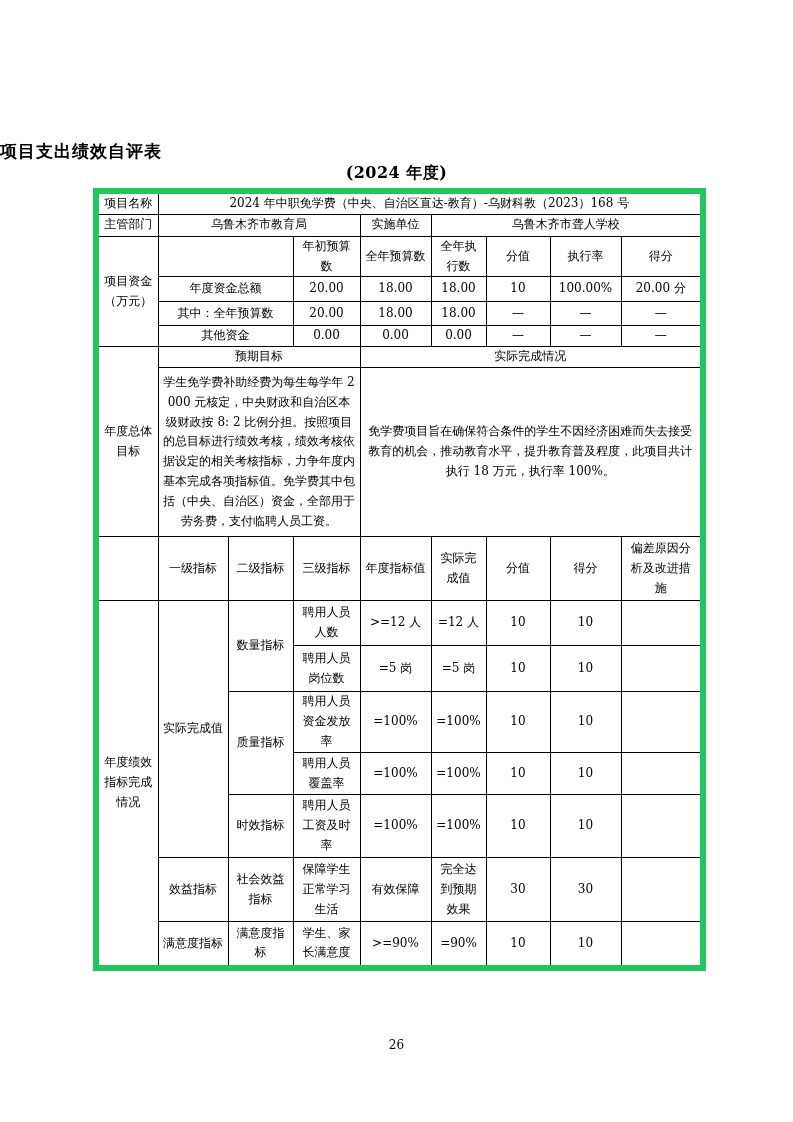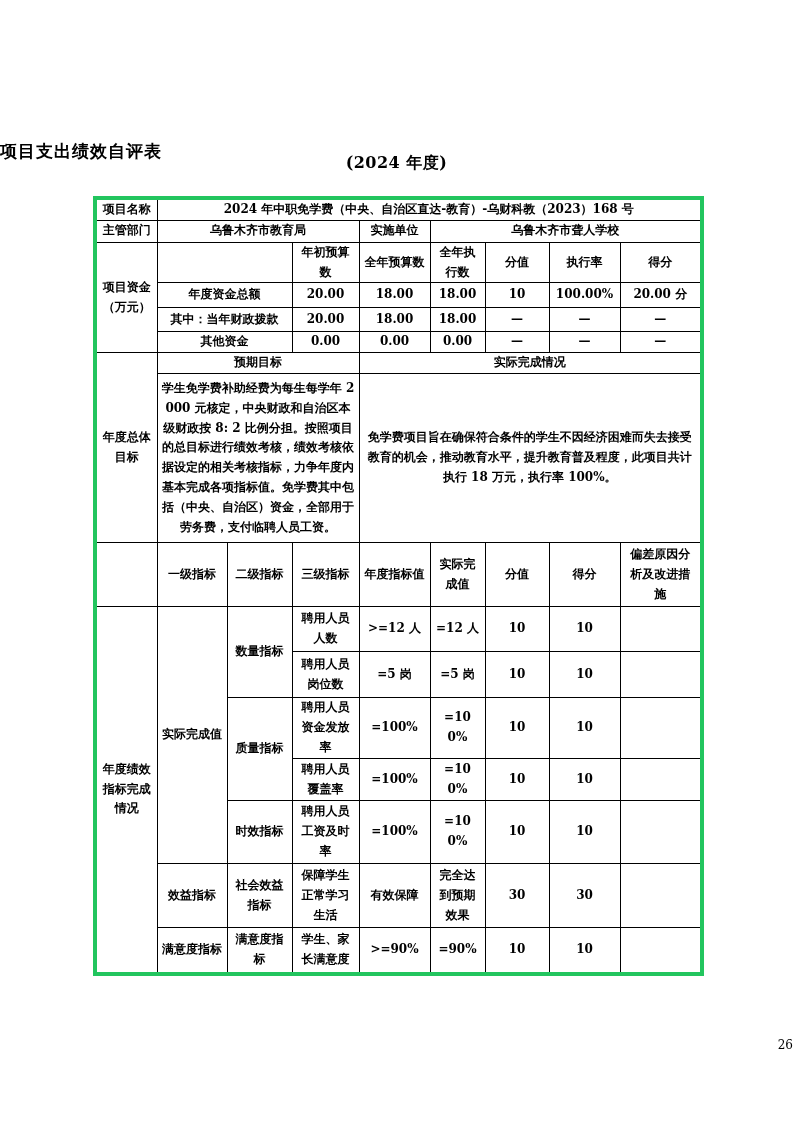--- a/index.html
+++ b/index.html
@@ -8,29 +8,28 @@
     font-family:"DejaVu Serif","Liberation Serif",serif;
     color:#000;
   }
   .page { position:relative; width:793px; height:1122px; background:#fff; overflow:hidden; }
 
   .doc-title {
     position:absolute; top:140px; left:0; width:793px;
     text-align:left; font-size:17px; font-weight:bold; letter-spacing:1px;
   }
   .doc-subtitle {
-    position:absolute; top:153px; left:0; width:793px;
+    position:absolute; top:163px; left:0; width:793px;
     text-align:center; font-size:16px; font-weight:bold; letter-spacing:0.5px;
   }
 
   table.selfeval {
-    position:absolute; left:93px; top:196px; width:607px;
+    position:absolute; left:93px; top:188px; width:607px;
     border-collapse:collapse; table-layout:fixed;
-    border:4px solid #22c55e;
-    font-weight:bold;
+    border:6px solid #22c55e;
   }
   table.selfeval td {
     border:1px solid #000;
     text-align:center; vertical-align:middle;
     font-size:12px; line-height:1.65;
     padding:0 4px; overflow:hidden;
     word-break:break-all;
   }
 
   
@@ -52,21 +51,21 @@
     text-align:justify; vertical-align:top;
     padding:5px 7px; line-height:21px;
   }
   td.goal-right {
     text-align:justify; vertical-align:middle;
     padding:0 11px; line-height:28px;margin-left:8px;
   }
 
   .page-number {
     position:absolute; top:1038px; left:0; width:793px;
-    text-align:right; font-size:12px;
+    text-align:center; font-size:12px;
   }
 </style>
 </head>
 <body>
 
 <div class="page">
 
   <div class="doc-title">项目支出绩效自评表</div>
   <div class="doc-subtitle">(2024 年度)</div>
 
@@ -111,21 +110,21 @@
       <td colspan="2">年度资金总额</td>
       <td>20.00</td>
       <td>18.00</td>
       <td>18.00</td>
       <td>10</td>
       <td>100.00%</td>
       <td>20.00 分</td>
     </tr>
 
     <tr class="rE">
-      <td colspan="2">其中：当年财政拨款</td>
+      <td colspan="2">其中：全年预算数</td>
       <td>20.00</td>
       <td>18.00</td>
       <td>18.00</td>
       <td>—</td>
       <td>—</td>
       <td>—</td>
     </tr>
 
     <tr class="rF">
       <td colspan="2">其他资金</td>

